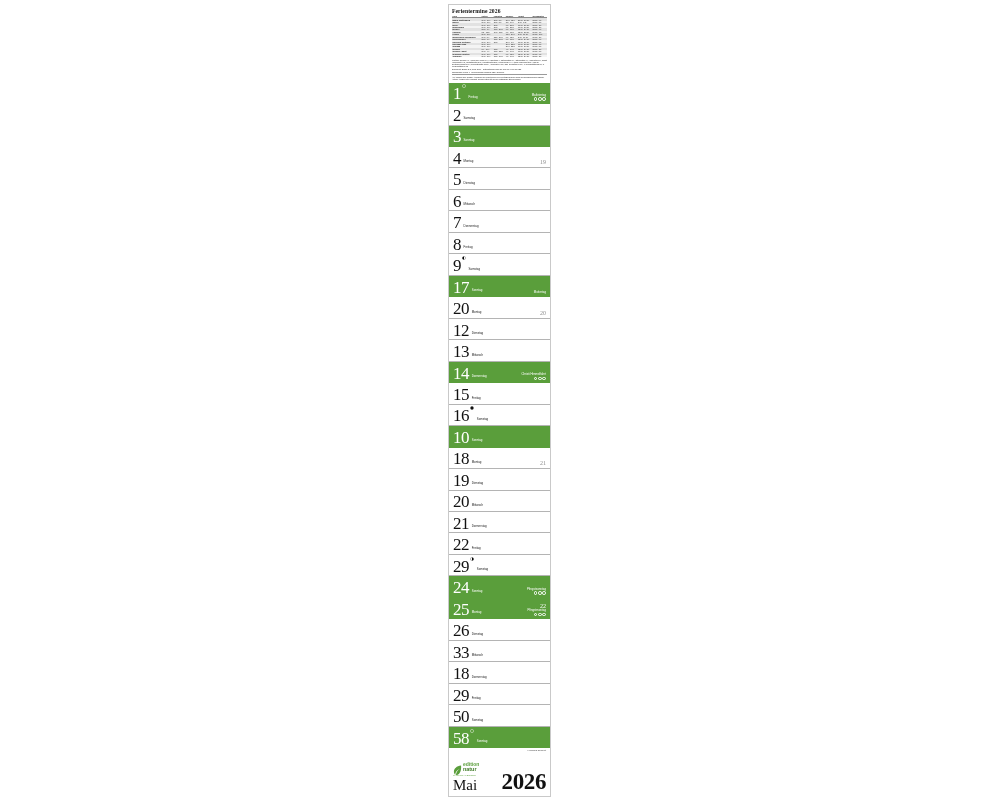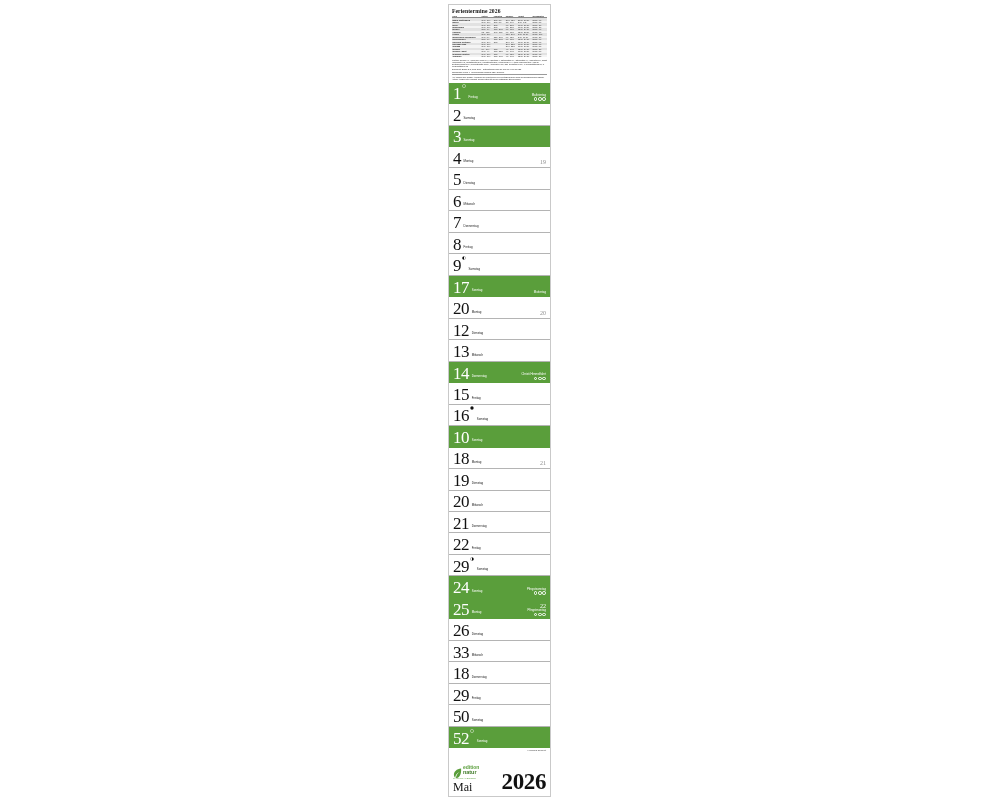--- a/index.html
+++ b/index.html
@@ -184,21 +184,21 @@
   }
   .logo-edition { font-size: 5px; color: #5a9e3b; font-weight: bold; }
   .logo-natur { font-size: 5.4px; color: #3f7a27; font-weight: bold; }
   .logo-sub {
     font-family: "Liberation Sans", sans-serif;
     font-size: 2.4px; color: #5a9e3b; letter-spacing: .15px;
     margin-top: .8px;
   }
   .monthname {
     font-family: "Liberation Serif", serif;
-    font-size: 12px;
+    font-size: 15px;
     color: #111;
     line-height: 1;
     margin-top: 1.5px;
   }
   .yearnum {
     margin-left: auto;
     font-family: "Liberation Serif", serif;
     font-size: 23px;
     font-weight: bold;
     color: #111;
@@ -651,21 +651,21 @@
         </div>
         <div class="day-row">
           <div class="numwrap">
             <span class="daynum">50</span>
             <span class="dayname">Samstag</span>
           </div>
           <div class="rowright"></div>
         </div>
         <div class="day-row holiday">
           <div class="numwrap">
-            <span class="daynum">52</span>
+            <span class="daynum">58</span>
             <span class="moon">
               <svg width="4" height="4" viewBox="0 0 10 10">
                 <circle cx="5" cy="5" r="4" fill="none" stroke="currentColor" stroke-width="1.1"></circle>
               </svg>
             </span>
             <span class="dayname">Sonntag</span>
           </div>
           <div class="rowright"></div>
         </div>
       </div>

